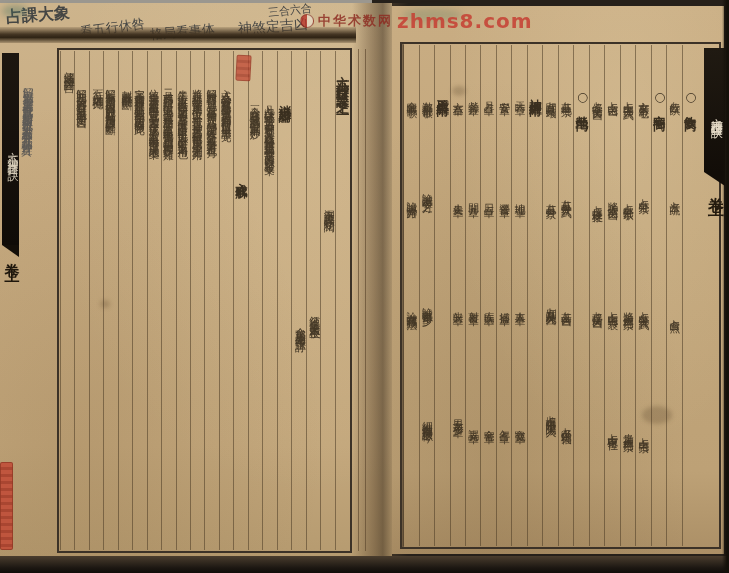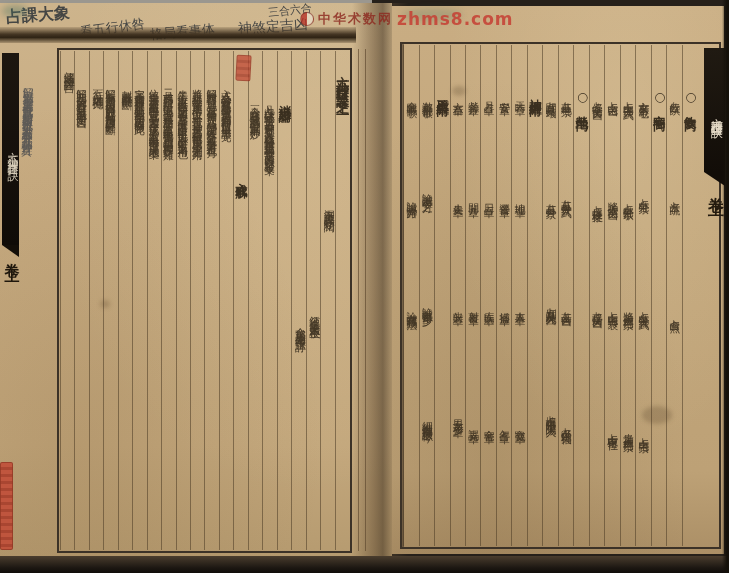--- a/index.html
+++ b/index.html
@@ -70,21 +70,21 @@
   .spine-volume{position:absolute;left:2px;top:248px;writing-mode:vertical-rl;
     text-orientation:upright;font-size:15px;font-weight:bold;color:#1f170c;letter-spacing:5px;}
   .smudge{position:absolute;border-radius:50%;filter:blur(3px);}
   
   .watermark{position:absolute;left:300px;top:9px;display:flex;align-items:center;gap:4px;
     font-family:"DejaVu Sans",sans-serif;}
   .taiji{width:14px;height:14px;border-radius:50%;
     background:linear-gradient(90deg,#b8352a 50%,#e8ddc8 50%);
     border:1px solid rgba(120,30,22,.7);opacity:.8;}
   .wm-name{font-size:13px;color:rgba(140,42,32,.82);letter-spacing:2px;font-weight:bold;}
-  .wm-domain{font-size:17px;color:rgba(198,62,50,.85);letter-spacing:1px;font-weight:bold;}
+  .wm-domain{font-size:20px;color:rgba(198,62,50,.85);letter-spacing:1px;font-weight:bold;}
   .stain{position:absolute;border-radius:50%;background:rgba(80,60,35,.25);filter:blur(2px);}
 </style>
 </head>
 <body>
 
 <div class="stage">
 
   <div class="scanner-strip"></div>
 
   <div class="page page-left">

